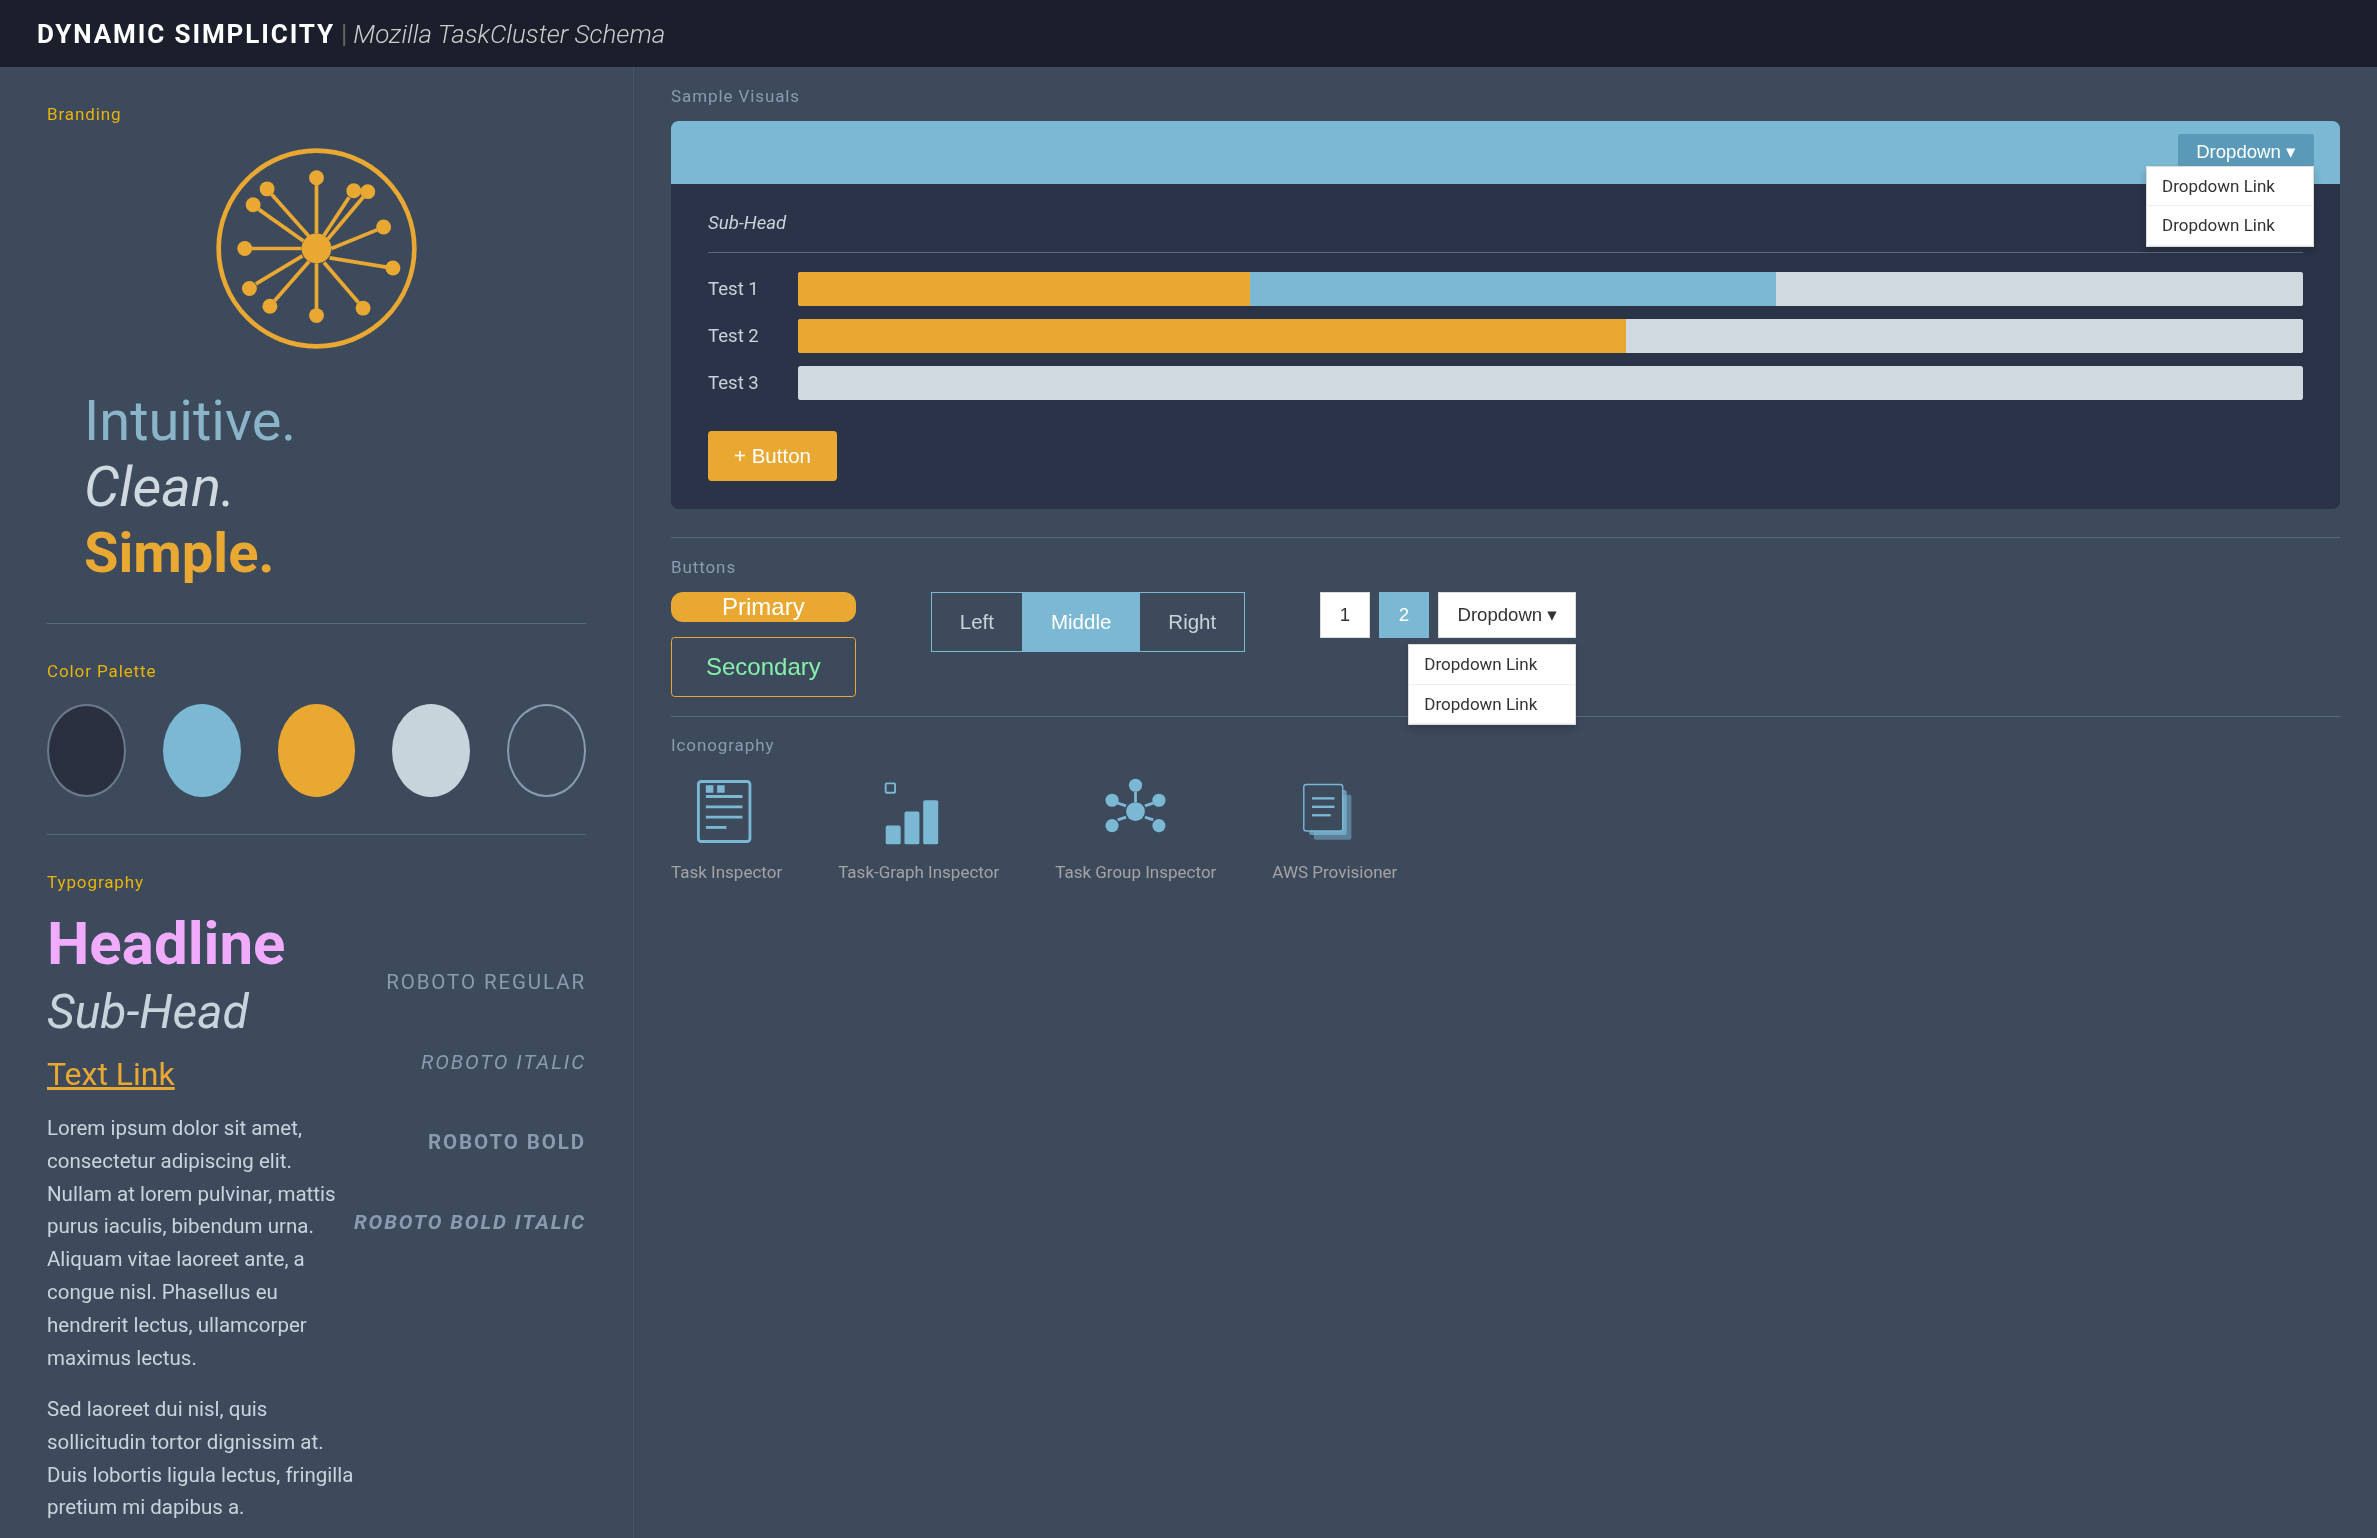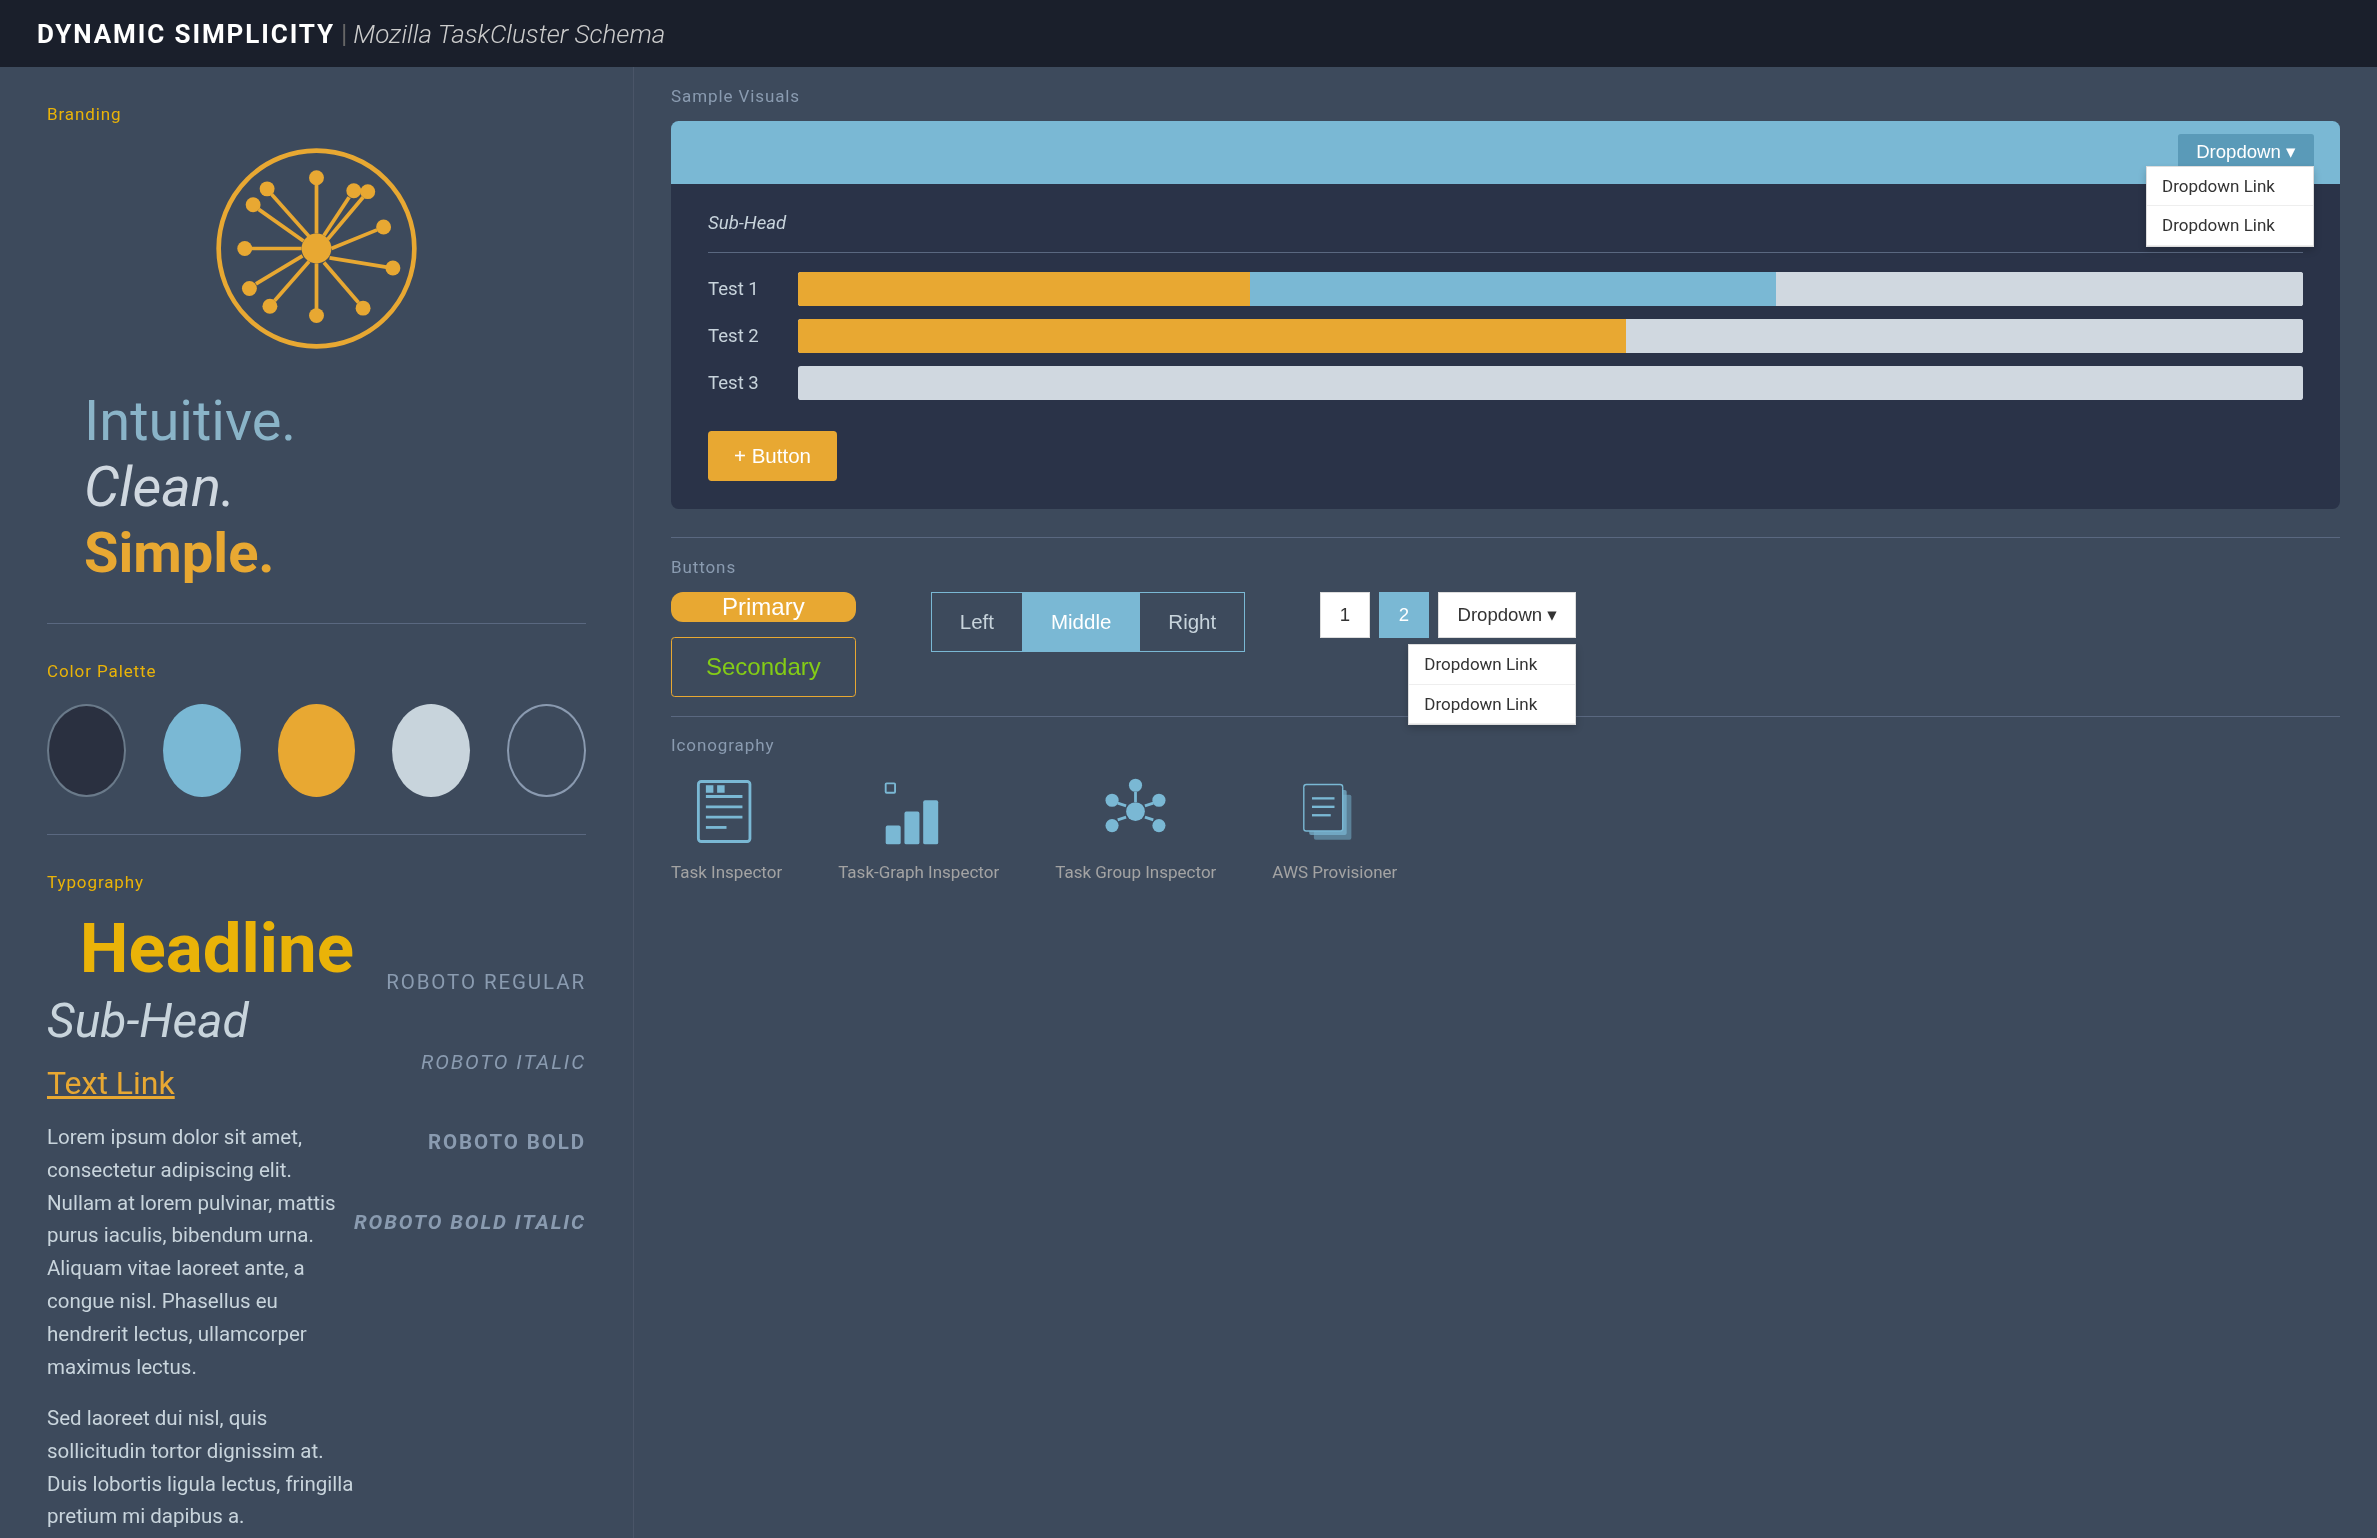--- a/index.html
+++ b/index.html
@@ -132,26 +132,25 @@
     .color-circle.orange { background: #e8a832; }
     .color-circle.light { background: #c8d4dc; }
     .color-circle.outline { background: transparent; border: 2.8px solid #8a9ab0; }
 
     
     .typography-section {
       margin-bottom: 37px;
     }
 
     .type-headline {
-      font-size: 69px;
+      font-size: 60px;
       font-weight: 700;
-      color: #eab308;
+      color: #f0abfc;
       line-height: 1;
       margin-bottom: 9.3px;
-      text-align: right;
     }
     .type-subhead {
       font-size: 48px;
       font-style: italic;
       color: #c8d4dc;
       margin-bottom: 15px;
       font-weight: 400;
     }
     .type-link {
       font-size: 32px;
@@ -365,21 +364,21 @@
       border: none;
       padding: 1px 37px;
       font-size: 24px;
       cursor: pointer;
       border-radius: 12px;
       font-weight: 400;
     }
 
     .btn-secondary {
       background: transparent;
-      color: #84cc16;
+      color: #86efac;
       border: 1.9px solid #e8a832;
       padding: 15px 34px;
       font-size: 24px;
       cursor: pointer;
       border-radius: 3.7px;
       font-weight: 500;
       margin-top: 15px;
     }
 
     .btn-primary-col {

